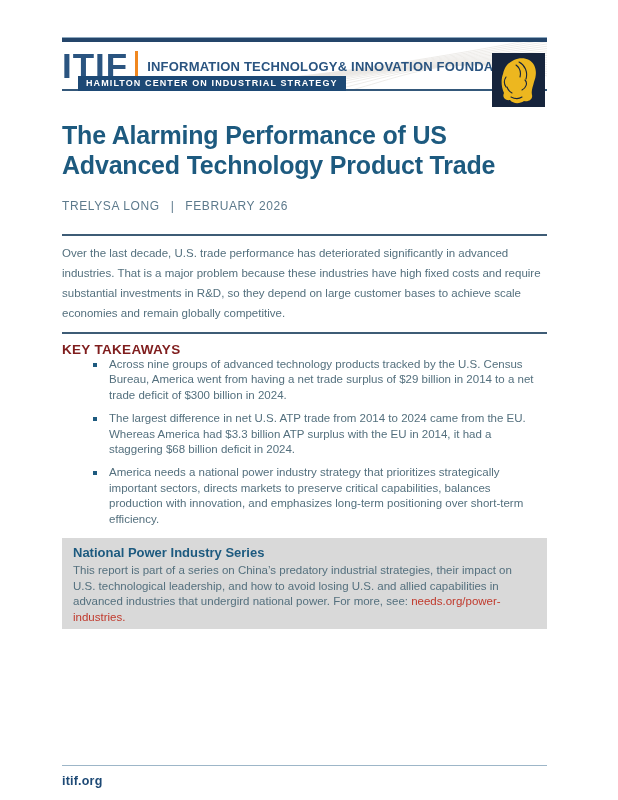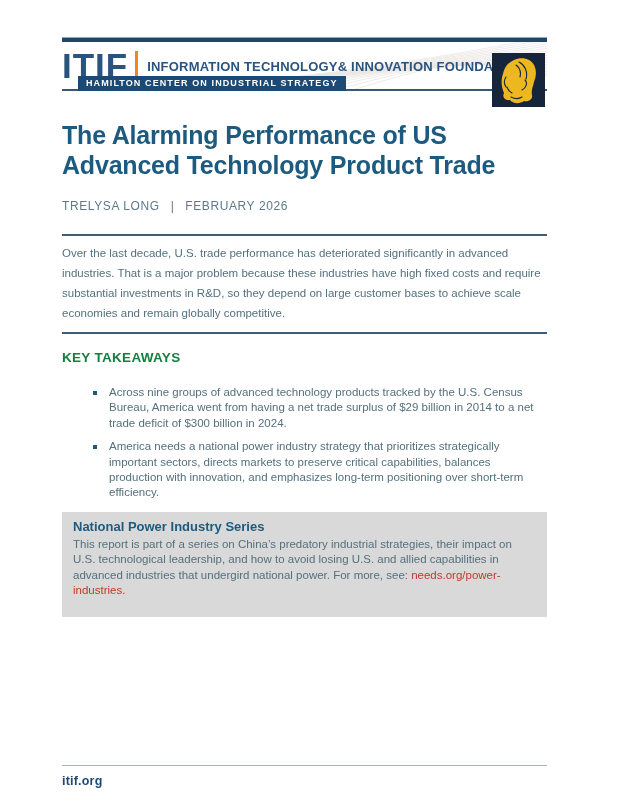--- a/index.html
+++ b/index.html
@@ -52,31 +52,31 @@
   }
   .byline .sep { margin:0 7px; color:#5d7a8c; }
 
   .intro-block {
     margin-top:21px; border-top:2px solid #3e5c76; border-bottom:2px solid #3e5c76;
     padding:7px 0 9px 0;
   }
   .body-text { font-size:11.5px; line-height:20px; color:#54707e; }
 
   .takeaways-heading {
-    margin-top:16px; font-size:13.5px; font-weight:bold; color:#15803d; letter-spacing:0.3px;
+    margin-top:8px; font-size:13.5px; font-weight:bold; color:#7f1d1d; letter-spacing:0.3px;
   }
-  .takeaways-list { list-style:none; margin-top:20px; padding-left:31px; }
+  .takeaways-list { list-style:none; margin-top:0; padding-left:31px; }
   .takeaways-list li { display:flex; margin-bottom:8px; }
   .bullet-square {
     flex:0 0 4px; width:4px; height:4px; background:#1d5a7f; margin:6px 12px 0 0;
   }
   .takeaways-list .body-text { line-height:15.4px; }
 
   .series-box {
-    margin-top:11px; background:#d9d9d9; padding:7px 12px 18px 11px; width:485px;
+    margin-top:11px; background:#d9d9d9; padding:7px 12px 4px 11px; width:485px;
   }
   .series-heading { font-size:13px; font-weight:bold; color:#1d5a7f; margin-bottom:3px; }
   .series-text { font-size:11.5px; line-height:15.5px; color:#54707e; }
   .series-link { color:#c0392c; text-decoration:none; }
 
   .footer {
     position:absolute; left:62px; top:765px; width:485px;
     border-top:1.5px solid #9db6c8; padding-top:8px;
   }
   .footer-text { font-size:12.5px; font-weight:bold; color:#1d4975; letter-spacing:0.2px; }
@@ -154,20 +154,24 @@
 
     <div class="takeaways-heading">KEY TAKEAWAYS</div>
 
     <ul class="takeaways-list">
       <li>
         <span class="bullet-square"></span>
         <span class="body-text">Across nine groups of advanced technology products tracked by the U.S. Census Bureau, America went from having a net trade surplus of $29 billion in 2014 to a net trade deficit of $300 billion in 2024.</span>
       </li>
       <li>
         <span class="bullet-square"></span>
+        <span class="body-text">The largest difference in net U.S. ATP trade from 2014 to 2024 came from the EU. Whereas America had $3.3 billion ATP surplus with the EU in 2014, it had a staggering $68 billion deficit in 2024.</span>
+      </li>
+      <li>
+        <span class="bullet-square"></span>
         <span class="body-text">America needs a national power industry strategy that prioritizes strategically important sectors, directs markets to preserve critical capabilities, balances production with innovation, and emphasizes long-term positioning over short-term efficiency.</span>
       </li>
     </ul>
 
     <div class="series-box">
       <div class="series-heading">National Power Industry Series</div>
       <p class="series-text"><span>This report is part of a series on China’s predatory industrial strategies, their impact on U.S. technological leadership, and how to avoid losing U.S. and allied capabilities in advanced industries that undergird national power. For more, see: </span><a class="series-link" href="#">needs.org/power-industries.</a></p>
     </div>
 
   </div>

